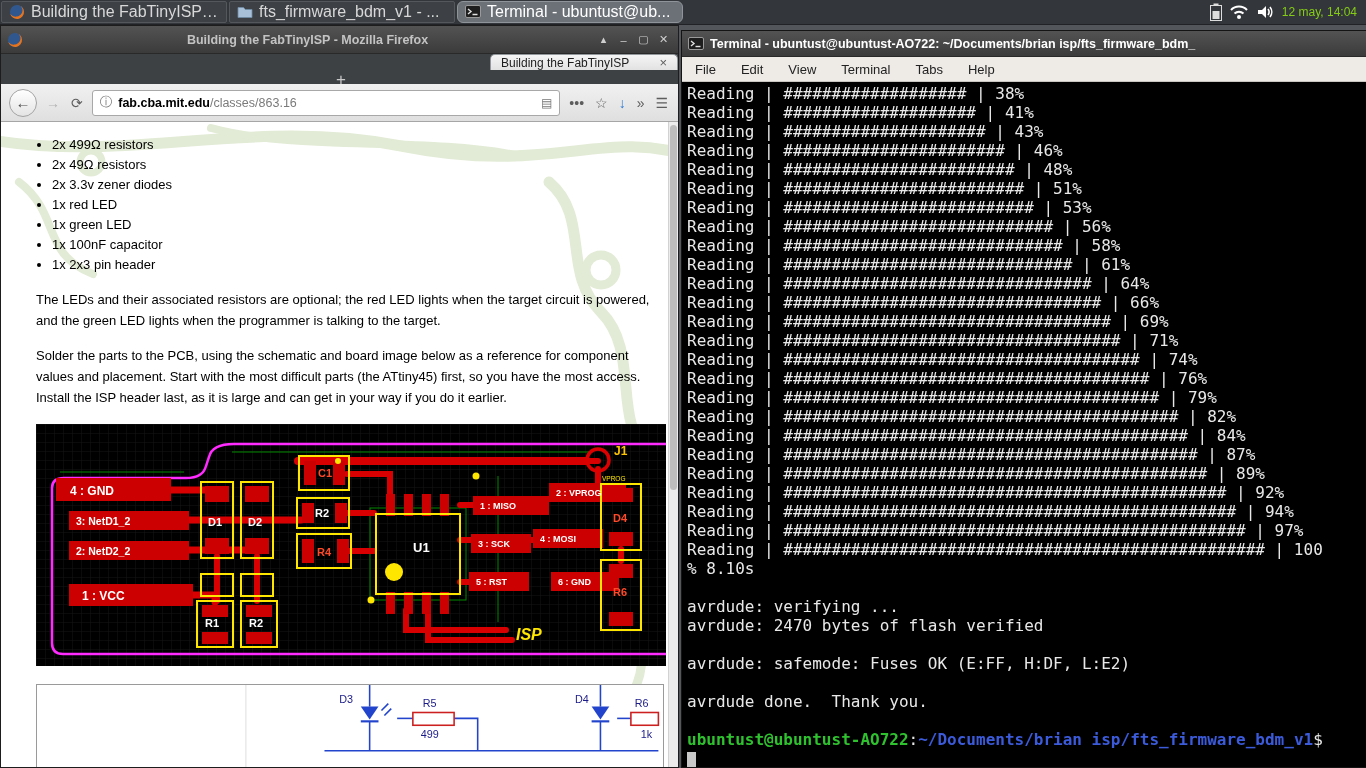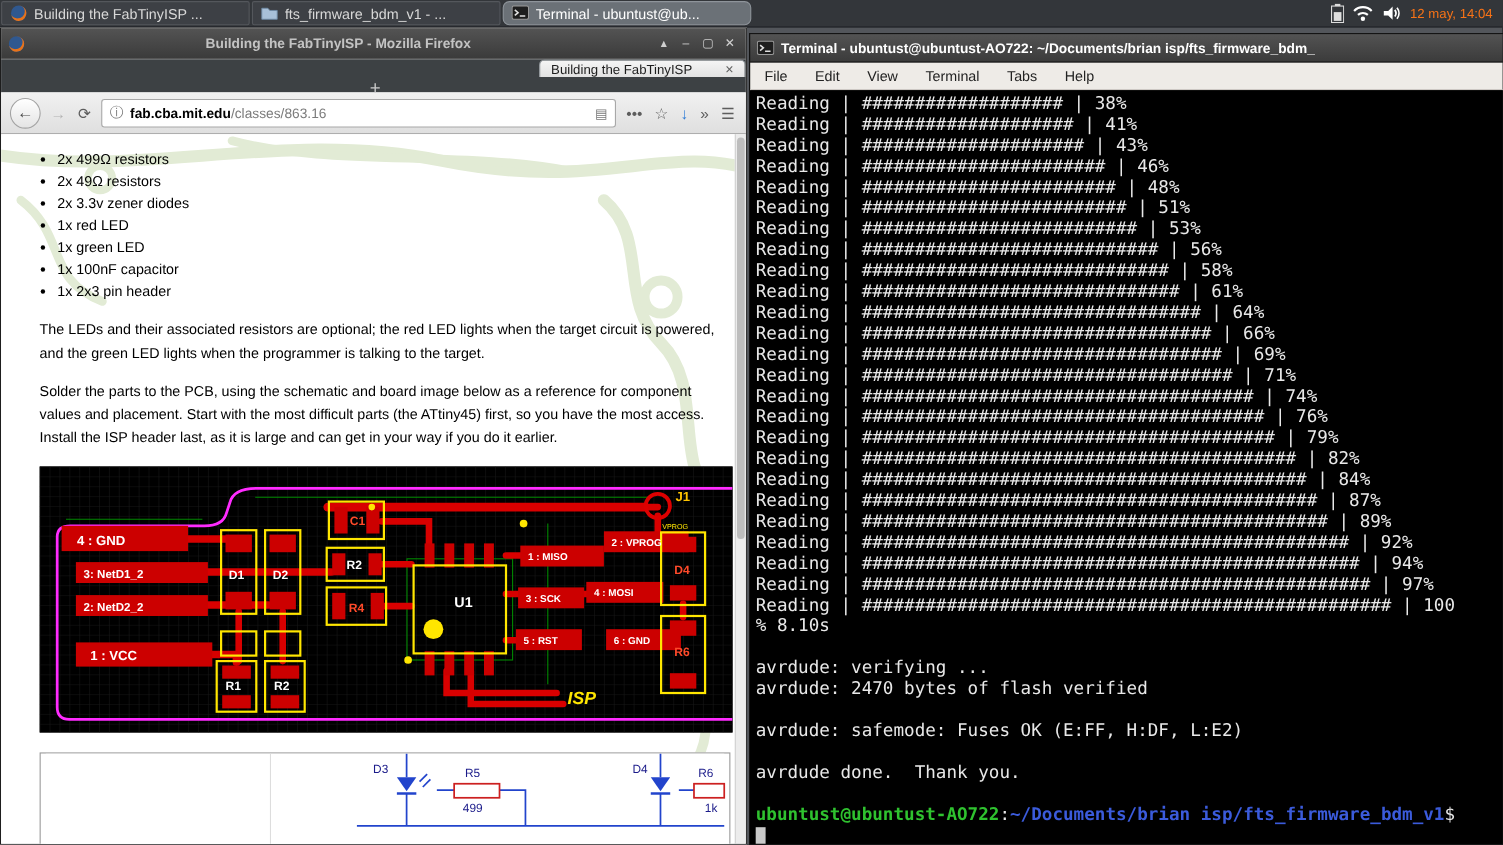--- a/index.html
+++ b/index.html
@@ -7,27 +7,27 @@
   body {
     width:1366px; height:768px; position:relative; overflow:hidden;
     background:#53565b; font-family:"Liberation Sans", sans-serif;
   }
 
   
   .taskbar { position:absolute; top:0; left:0; right:0; height:25px;
     background:#33363a; border-bottom:1px solid #202226;
     display:flex; align-items:stretch; }
   .taskbtn { display:flex; align-items:center; gap:6px; width:226px;
-    margin:1px 1px; padding:0 7px; font-size:13px; color:#d8d8d8;
+    margin:1px 1px; padding:0 7px; font-size:16px; color:#d8d8d8;
     background:#3d4045; border:1px solid #54575c; border-radius:2px;
     overflow:hidden; white-space:nowrap; cursor:default; }
   .taskbtn .tlabel { overflow:hidden; text-overflow:ellipsis; }
   .taskbtn.active { background:#6b7177; border-color:#8e949a; color:#ffffff;border-radius:6px; }
   .tray { margin-left:auto; display:flex; align-items:center; gap:8px;
-    padding:0 9px; color:#f97316; font-size:12px; }
+    padding:0 9px; color:#84cc16; font-size:12px; }
 
   
   .titlebar { display:flex; align-items:center; gap:6px; padding:0 6px;
     background:linear-gradient(#535353,#3b3b3b); border-bottom:1px solid #292929; }
   .title-text { flex:1; font-size:12.5px; overflow:hidden; white-space:nowrap; }
   .win-controls { display:flex; align-items:center; }
   .wc { width:17px; text-align:center; color:#cfcfcf; font-size:11px;
     margin-left:3px; cursor:default; }
 
   

